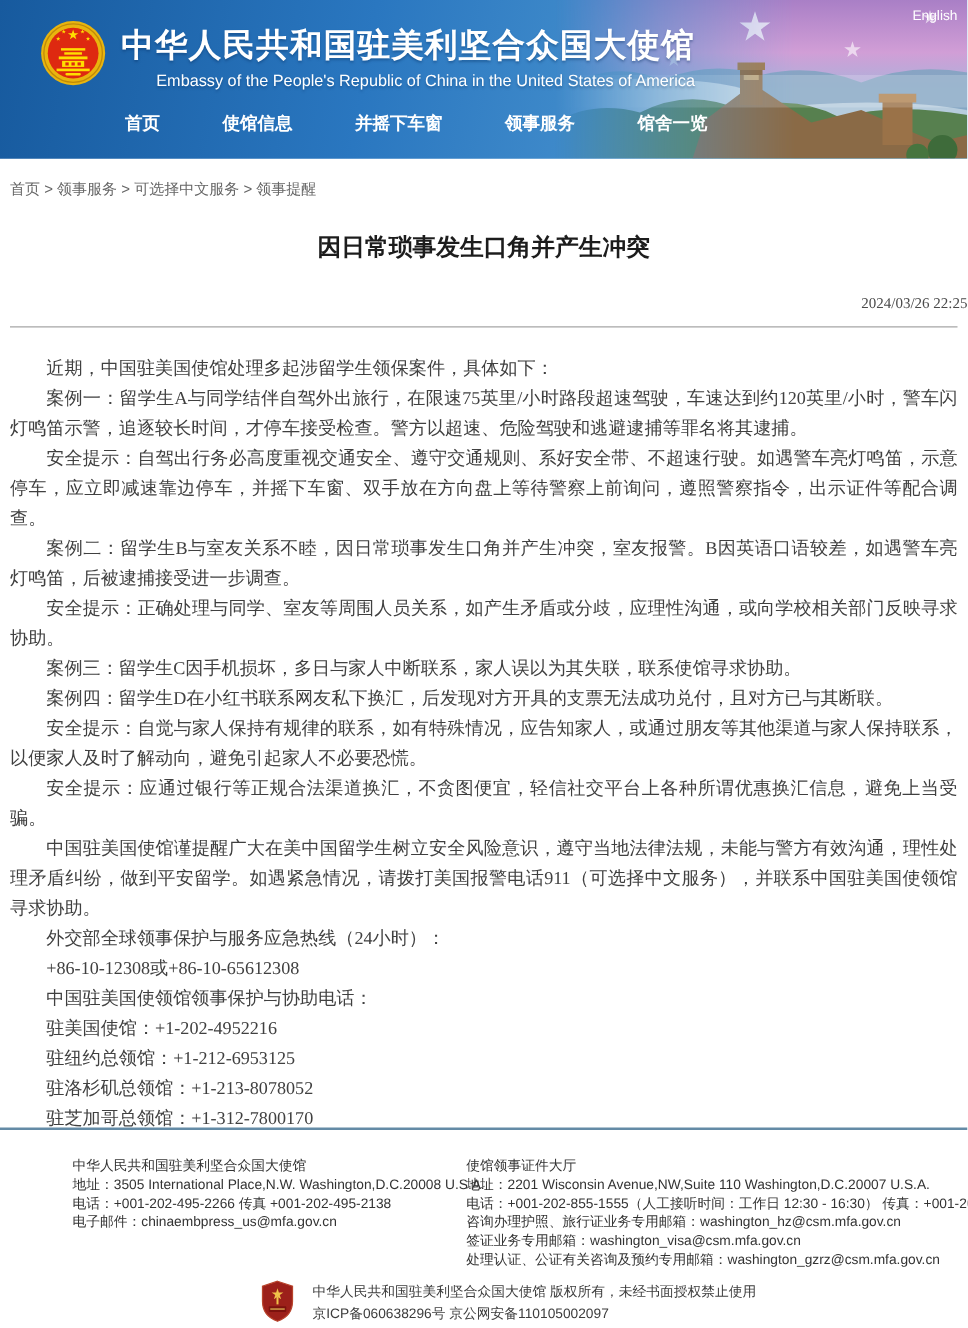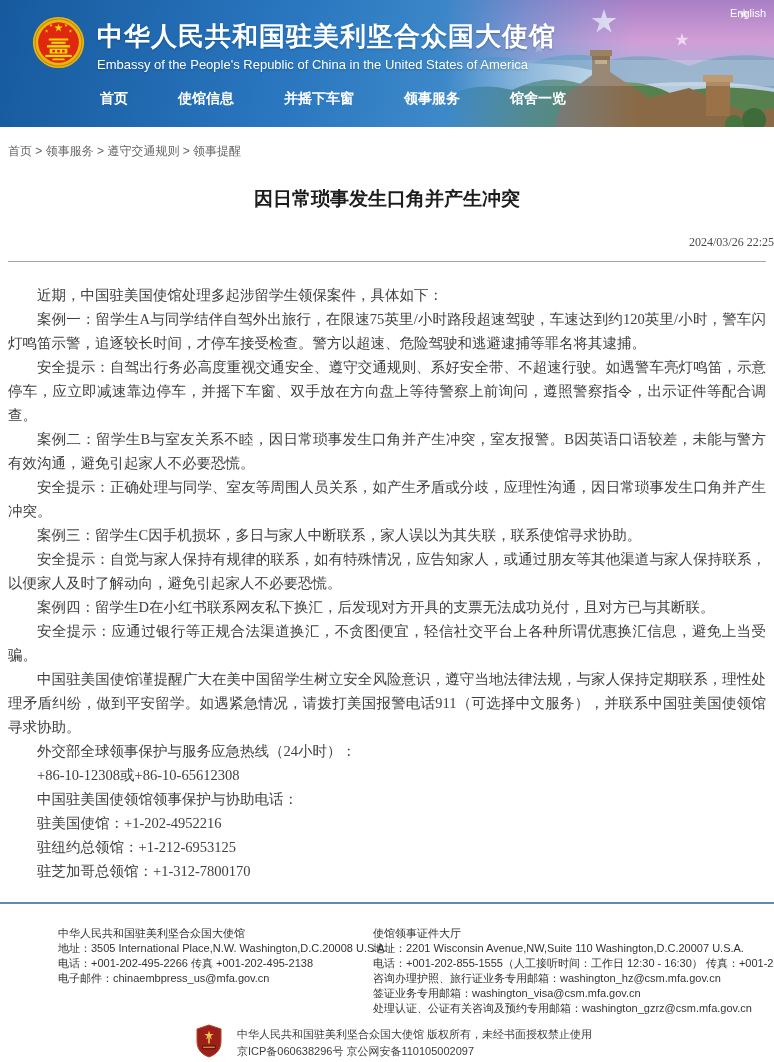--- a/index.html
+++ b/index.html
@@ -1,21 +1,21 @@
 <!DOCTYPE html>
 <html><head>
 <meta charset="utf-8">
 <style>
   html,body{margin:0;padding:0;background:#fff;}
   body{width:774px;height:1062px;position:relative;overflow:hidden;
        font-family:"Liberation Sans",sans-serif;}
 
   
   .site-header{position:relative;width:774px;height:127px;overflow:hidden;
-    background:linear-gradient(100deg,#175a9e 0%,#2a77c0 38%,#3f8aca 60%,#5f9fd4 78%,#79aede 100%);}
+    background:linear-gradient(100deg,#175a9e 0%,#2a77c0 38%,#3f8aca 60%,#5f9fd4 78%,#79aede 100%);text-align:right;}
   .header-art{position:absolute;top:0;right:0;width:330px;height:127px;
     -webkit-mask-image:linear-gradient(to right,transparent 0,rgba(0,0,0,.5) 26%,#000 58%);
     mask-image:linear-gradient(to right,transparent 0,rgba(0,0,0,.5) 26%,#000 58%);}
   .header-art svg{display:block;width:100%;height:100%;}
   .emblem{position:absolute;left:32px;top:16px;width:53px;height:53px;}
   .emblem svg{display:block;width:100%;height:100%;}
   .titles{position:absolute;left:97px;top:21px;color:#fff;}
   .title-cn{font-size:26px;font-weight:bold;letter-spacing:1px;line-height:30px;
     text-shadow:0 1px 2px rgba(0,40,90,.35);}
   .title-en{font-size:13px;margin-top:6px;text-shadow:0 1px 2px rgba(0,40,90,.35);}
@@ -38,21 +38,21 @@
   .para{margin:0;text-indent:2em;}
 
   
   .site-footer{position:absolute;left:0;top:902px;width:774px;height:160px;
     border-top:2px solid #648ba6;background:#fff;box-sizing:border-box;}
   .footer-cols{display:flex;padding:22px 0 0 58px;}
   .fcol{font-size:11px;line-height:15px;color:#333;}
   .fcol-left{width:315px;flex:none;}
   .fcol-right{flex:1;}
   .fline{white-space:nowrap;}
-  .footer-bottom{position:absolute;left:195px;top:120px;display:flex;gap:14px;
+  .footer-bottom{position:absolute;left:208px;top:120px;display:flex;gap:14px;
     align-items:flex-start;}
   .badge{width:28px;height:34px;flex:none;}
   .badge svg{display:block;width:100%;height:100%;}
   .copy{font-size:11px;line-height:17px;color:#3c3c3c;padding-top:2px;}
 </style>
 </head>
 <body>
 
 <div class="site-header">
   <div class="header-art">
@@ -128,43 +128,44 @@
   <a class="nav-item">首页</a>
       <a class="nav-item">使馆信息</a>
       <a class="nav-item">并摇下车窗</a>
       <a class="nav-item">领事服务</a>
       <a class="nav-item">馆舍一览</a>
     </nav>
 </div>
 
 <div class="breadcrumb">
   
-<a class="crumb">首页</a><a class="crumb">领事服务</a><a class="crumb">遵守交通规则</a><a class="crumb">领事提醒</a></div>
+<a class="crumb">首页</a><a class="crumb">领事服务</a><a class="crumb">可选择中文服务</a><a class="crumb">领事提醒</a></div>
 
 <h1 class="article-title">因日常琐事发生口角并产生冲突</h1>
 <div class="article-date">2024/03/26 22:25</div>
 <hr class="rule">
 
 <div class="article-body">
 
 <p class="para">近期，中国驻美国使馆处理多起涉留学生领保案件，具体如下：</p>
     <p class="para">案例一：留学生A与同学结伴自驾外出旅行，在限速75英里/小时路段超速驾驶，车速达到约120英里/小时，警车闪灯鸣笛示警，追逐较长时间，才停车接受检查。警方以超速、危险驾驶和逃避逮捕等罪名将其逮捕。</p>
     <p class="para">安全提示：自驾出行务必高度重视交通安全、遵守交通规则、系好安全带、不超速行驶。如遇警车亮灯鸣笛，示意停车，应立即减速靠边停车，并摇下车窗、双手放在方向盘上等待警察上前询问，遵照警察指令，出示证件等配合调查。</p>
-    <p class="para">案例二：留学生B与室友关系不睦，因日常琐事发生口角并产生冲突，室友报警。B因英语口语较差，未能与警方有效沟通，避免引起家人不必要恐慌。</p>
-    <p class="para">安全提示：正确处理与同学、室友等周围人员关系，如产生矛盾或分歧，应理性沟通，因日常琐事发生口角并产生冲突。</p>
+    <p class="para">案例二：留学生B与室友关系不睦，因日常琐事发生口角并产生冲突，室友报警。B因英语口语较差，如遇警车亮灯鸣笛，后被逮捕接受进一步调查。</p>
+    <p class="para">安全提示：正确处理与同学、室友等周围人员关系，如产生矛盾或分歧，应理性沟通，或向学校相关部门反映寻求协助。</p>
     <p class="para">案例三：留学生C因手机损坏，多日与家人中断联系，家人误以为其失联，联系使馆寻求协助。</p>
+    <p class="para">案例四：留学生D在小红书联系网友私下换汇，后发现对方开具的支票无法成功兑付，且对方已与其断联。</p>
     <p class="para">安全提示：自觉与家人保持有规律的联系，如有特殊情况，应告知家人，或通过朋友等其他渠道与家人保持联系，以便家人及时了解动向，避免引起家人不必要恐慌。</p>
-    <p class="para">案例四：留学生D在小红书联系网友私下换汇，后发现对方开具的支票无法成功兑付，且对方已与其断联。</p>
     <p class="para">安全提示：应通过银行等正规合法渠道换汇，不贪图便宜，轻信社交平台上各种所谓优惠换汇信息，避免上当受骗。</p>
-    <p class="para">中国驻美国使馆谨提醒广大在美中国留学生树立安全风险意识，遵守当地法律法规，与家人保持定期联系，理性处理矛盾纠纷，做到平安留学。如遇紧急情况，请拨打美国报警电话911（可选择中文服务），并联系中国驻美国使领馆寻求协助。</p>
+    <p class="para">中国驻美国使馆谨提醒广大在美中国留学生树立安全风险意识，遵守当地法律法规，未能与警方有效沟通，理性处理矛盾纠纷，做到平安留学。如遇紧急情况，请拨打美国报警电话911（可选择中文服务），并联系中国驻美国使领馆寻求协助。</p>
     <p class="para">外交部全球领事保护与服务应急热线（24小时）：</p>
     <p class="para">+86-10-12308或+86-10-65612308</p>
     <p class="para">中国驻美国使领馆领事保护与协助电话：</p>
     <p class="para">驻美国使馆：+1-202-4952216</p>
     <p class="para">驻纽约总领馆：+1-212-6953125</p>
+    <p class="para">驻洛杉矶总领馆：+1-213-8078052</p>
     <p class="para">驻芝加哥总领馆：+1-312-7800170</p>
   </div>
 
 <div class="site-footer">
   <div class="footer-cols">
     <div class="fcol fcol-left">
       <div class="fline">中华人民共和国驻美利坚合众国大使馆</div>
       <div>
 
       <div class="fline">地址：3505 International Place,N.W. Washington,D.C.20008 U.S.A.</div>

